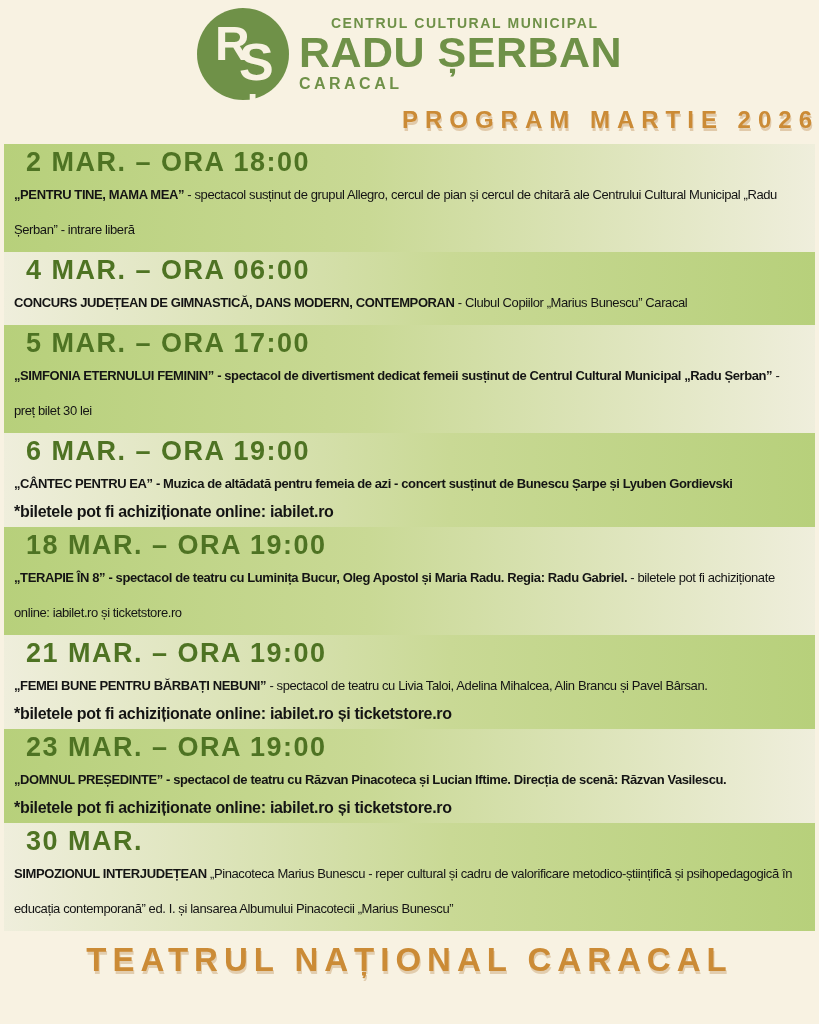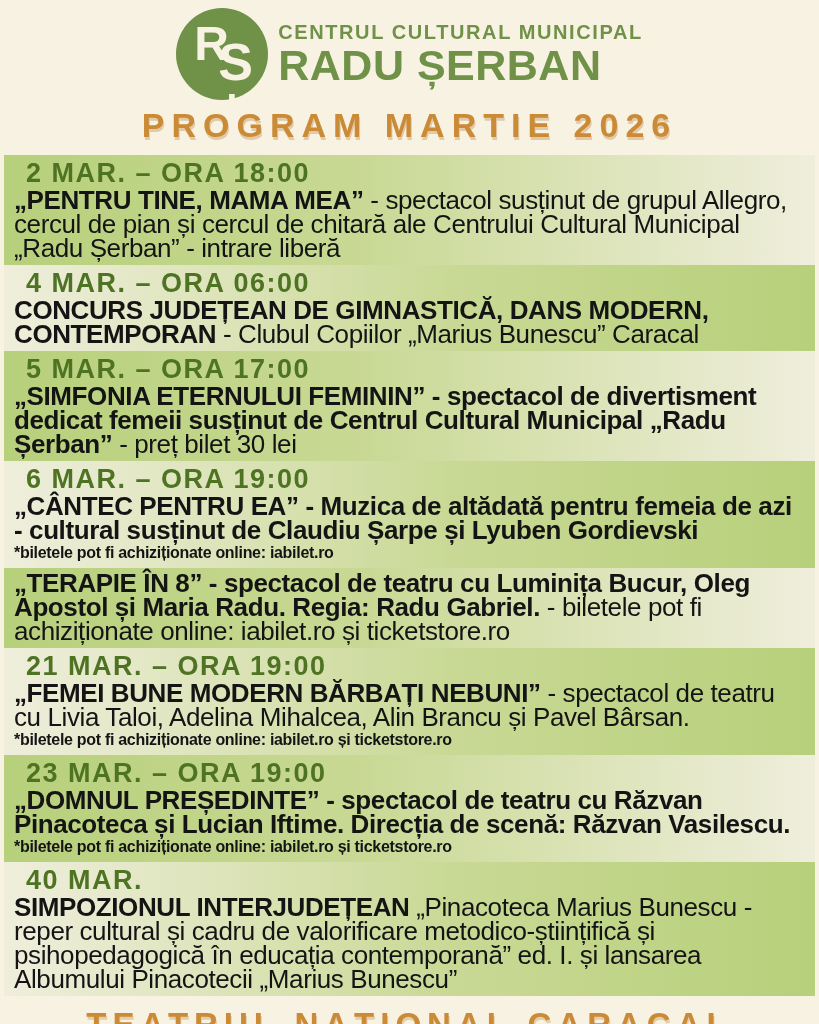--- a/index.html
+++ b/index.html
@@ -19,44 +19,44 @@
   }
   .logo-circle {
     width: 92px; height: 92px; border-radius: 50%;
     background: #6f9148; position: relative; flex: 0 0 auto;
   }
   .logo-letter { position: absolute; color: #f8f2e2; font-weight: bold; line-height: 1; }
   .logo-r { font-size: 48px; top: 12px; left: 18px; }
   .logo-s { font-size: 52px; top: 28px; left: 42px; }
   .logo-comma { position: absolute; color: #f8f2e2; font-size: 40px; font-weight: bold; left: 50px; top: 58px; line-height: 1; }
   .org { color: #6f9148; text-align: left; }
-  .org-line1 { font-size: 20px; font-weight: bold; letter-spacing: 1.6px; }
+  .org-line1 { font-size: 14px; font-weight: bold; letter-spacing: 1.6px; margin-left: 32px; }
   .org-line2 { font-size: 43px; font-weight: bold; letter-spacing: 0.5px; line-height: 1.02; }
   .org-line3 { font-size: 16px; font-weight: bold; letter-spacing: 3.5px; }
 
   
   .page-title {
-    text-align: center;
+    text-align: right;
     color: #cb8b36;
-    font-size: 34px; font-weight: bold; letter-spacing: 7px;
+    font-size: 24px; font-weight: bold; letter-spacing: 7px;
     margin: 6px 0 10px 0;
     text-shadow: 1px 3px 0 rgba(176,118,52,0.32);
   }
 
   
   .events { display: flex; flex-direction: column; gap: 0; padding: 0 4px; }
   .event { padding: 3px 12px 5px 10px; }
   .grad-left  { background: linear-gradient(to right, #b7d07b 0%, #c9d995 45%, #efeedc 100%); }
   .grad-right { background: linear-gradient(to left,  #b7d07b 0%, #c9d995 45%, #efeedc 100%); }
   .event-date {
     color: #4e7323; font-size: 27px; font-weight: bold;
     letter-spacing: 1.5px; line-height: 30px; padding-left: 12px;
   }
   .event-desc {
-    color: #141414; font-size: 26px; line-height: 24px;
+    color: #141414; font-size: 13px; line-height: 35px;
     letter-spacing: -0.4px; font-weight: 500;
   }
   .seg-bold { font-weight: bold; }
   .event-note {
     color: #141414; font-size: 16px; line-height: 21px;
     letter-spacing: -0.3px; font-weight: 600;
   }
 
   
   .footer-venue {
@@ -74,20 +74,21 @@
 
   <div class="header">
     <div class="logo-circle">
       <span class="logo-letter logo-r">R</span>
       <span class="logo-letter logo-s">S</span>
       <span class="logo-comma">,</span>
     </div>
     <div class="org">
       <div class="org-line1">CENTRUL CULTURAL MUNICIPAL</div>
       <div class="org-line2">RADU ȘERBAN</div>
+      <div class="org-line3">CARACAL</div>
     </div>
   </div>
 
   <div class="page-title">PROGRAM MARTIE 2026</div>
 
   <div class="events">
     <div class="event grad-left">
       <div class="event-date">2 MAR. – ORA 18:00</div>
       <div class="event-desc"><span class="seg seg-bold">„PENTRU TINE, MAMA MEA”</span><span class="seg"> - spectacol susținut de grupul Allegro, cercul de pian și cercul de chitară ale Centrului Cultural Municipal „Radu Șerban” - intrare liberă</span></div>
 
@@ -100,43 +101,44 @@
     </div>
 
     <div class="event grad-left">
       <div class="event-date">5 MAR. – ORA 17:00</div>
       <div class="event-desc"><span class="seg seg-bold">„SIMFONIA ETERNULUI FEMININ” - spectacol de divertisment dedicat femeii susținut de Centrul Cultural Municipal „Radu Șerban”</span><span class="seg"> - preț bilet 30 lei</span></div>
 
     </div>
 
     <div class="event grad-right">
       <div class="event-date">6 MAR. – ORA 19:00</div>
-      <div class="event-desc"><span class="seg seg-bold">„CÂNTEC PENTRU EA” - Muzica de altădată pentru femeia de azi - cultural susținut de Claudiu Șarpe și Lyuben Gordievski</span></div>
+      <div class="event-desc"><span class="seg seg-bold">„CÂNTEC PENTRU EA” - Muzica de altădată pentru femeia de azi - concert susținut de Bunescu Șarpe și Lyuben Gordievski</span></div>
       <div class="event-note">*biletele pot fi achiziționate online: iabilet.ro</div>
     </div>
 
     <div class="event grad-left">
+      <div class="event-date">18 MAR. – ORA 19:00</div>
       <div class="event-desc"><span class="seg seg-bold">„TERAPIE ÎN 8” - spectacol de teatru cu Luminița Bucur, Oleg Apostol și Maria Radu. Regia: Radu Gabriel.</span><span class="seg"> - biletele pot fi achiziționate online: iabilet.ro și ticketstore.ro</span></div>
 
     </div>
 
     <div class="event grad-right">
       <div class="event-date">21 MAR. – ORA 19:00</div>
-      <div class="event-desc"><span class="seg seg-bold">„FEMEI BUNE MODERN BĂRBAȚI NEBUNI”</span><span class="seg"> - spectacol de teatru cu Livia Taloi, Adelina Mihalcea, Alin Brancu și Pavel Bârsan.</span></div>
+      <div class="event-desc"><span class="seg seg-bold">„FEMEI BUNE PENTRU BĂRBAȚI NEBUNI”</span><span class="seg"> - spectacol de teatru cu Livia Taloi, Adelina Mihalcea, Alin Brancu și Pavel Bârsan.</span></div>
       <div class="event-note">*biletele pot fi achiziționate online: iabilet.ro și ticketstore.ro</div>
     </div>
 
     <div class="event grad-left">
       <div class="event-date">23 MAR. – ORA 19:00</div>
       <div class="event-desc"><span class="seg seg-bold">„DOMNUL PREȘEDINTE” - spectacol de teatru cu Răzvan Pinacoteca și Lucian Iftime. Direcția de scenă: Răzvan Vasilescu.</span></div>
       <div class="event-note">*biletele pot fi achiziționate online: iabilet.ro și ticketstore.ro</div>
     </div>
 
     <div class="event grad-right">
-      <div class="event-date">40 MAR.</div>
+      <div class="event-date">30 MAR.</div>
       <div class="event-desc"><span class="seg seg-bold">SIMPOZIONUL INTERJUDEȚEAN</span><span class="seg"> „Pinacoteca Marius Bunescu - reper cultural și cadru de valorificare metodico-științifică și psihopedagogică în educația contemporană” ed. I. și lansarea Albumului Pinacotecii „Marius Bunescu”</span></div>
 
     </div>
   </div>
 
   <div class="footer-venue">TEATRUL NAȚIONAL CARACAL</div>
 
 </div>
 
 </body></html>

